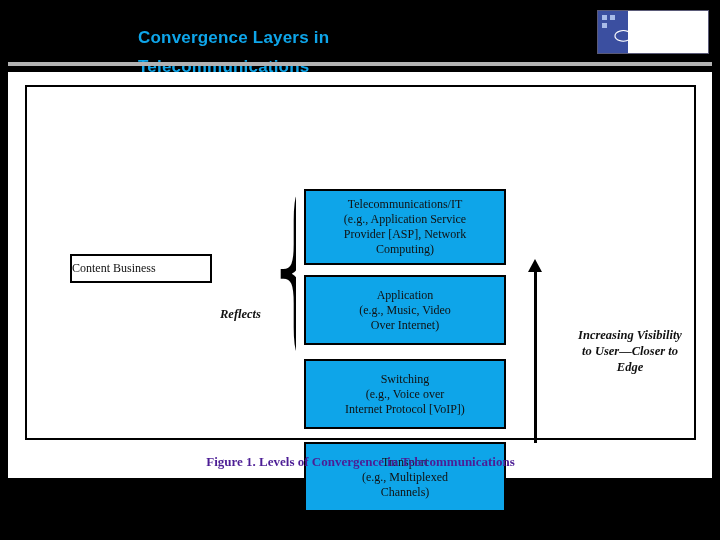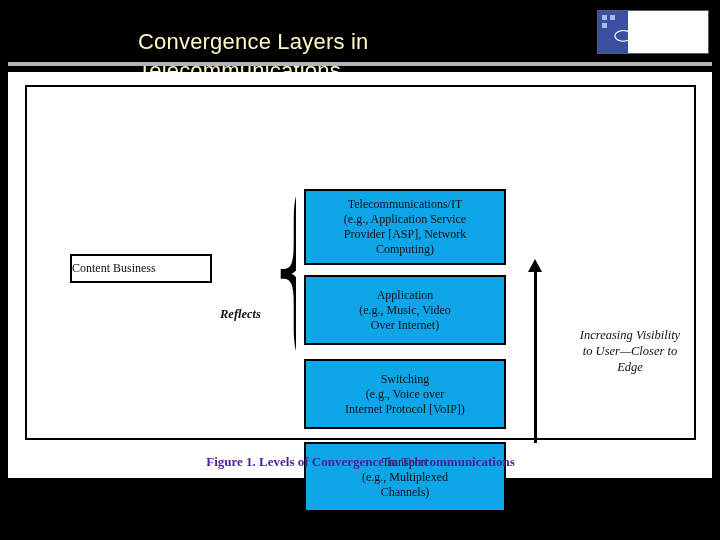--- a/index.html
+++ b/index.html
@@ -19,24 +19,24 @@
     height: 540px;
     background: #000000;
   }
 
   
   .title {
     position: absolute;
     left: 138px;
     top: 12px;
     width: 420px;
-    color: #fef9c3;
+    color: #0ea5e9;
     font-family: "Liberation Sans", sans-serif;
-    font-size: 22px;
-    font-weight: normal;
+    font-size: 17px;
+    font-weight: bold;
     line-height: 29px;
     letter-spacing: 0.2px;
     white-space: pre-line;
   }
   .title-rule {
     position: absolute;
     left: 8px;
     top: 62px;
     width: 704px;
     height: 4px;
@@ -233,21 +233,21 @@
     border-bottom: 13px solid #000000;
   }
   .visibility-caption {
     position: absolute;
     left: 520px;
     top: 240px;
     width: 166px;
     text-align: center;
     font-family: "Liberation Serif", serif;
     font-style: italic;
-    font-weight: normal;
+    font-weight: bold;
     font-size: 12.5px;
     line-height: 16px;
     color: #111111;
     white-space: pre-line;
   }
 
   
   .figure-caption {
     position: absolute;
     left: 17px;

